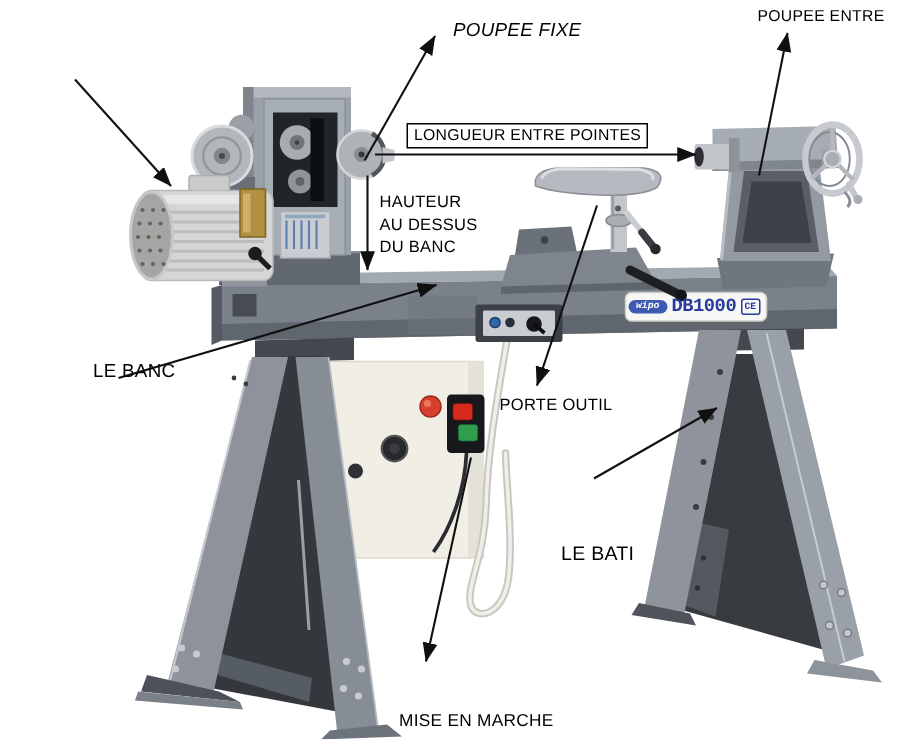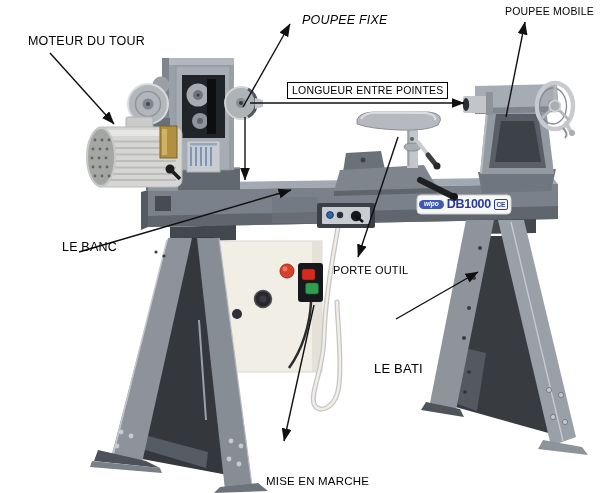--- a/index.html
+++ b/index.html
@@ -3,29 +3,29 @@
 <meta charset="utf-8">
 <style>
   html,body{margin:0;padding:0;background:#fff;}
   .stage{position:relative;width:603px;height:493px;background:#ffffff;overflow:hidden;
          font-family:"Liberation Sans", sans-serif;color:#000;}
   .stage svg{position:absolute;left:0;top:0;}
   .label{position:absolute;white-space:nowrap;color:#000;letter-spacing:.2px;}
   .lbl-moteur{left:28px;top:34px;font-size:12.5px;}
   .lbl-fixe{left:302px;top:13px;font-size:12.5px;font-style:italic;}
   .lbl-mobile{left:505px;top:5px;font-size:10.5px;}
-  .lbl-longueur{left:287px;top:82px;font-size:10.5px;border:1px solid #000;background:#fff;
+  .lbl-longueur{left:271px;top:82px;font-size:10.5px;border:1px solid #000;background:#fff;
                 padding:1px 4px 2px 4px;}
   .lbl-hauteur{left:253px;top:128px;font-size:11px;line-height:15px;white-space:pre-line;}
   .lbl-banc{left:62px;top:240px;font-size:12.5px;}
   .lbl-porte{left:333px;top:264px;font-size:11px;}
   .lbl-bati{left:374px;top:325px;font-size:13px;margin-top:36px;}
   .lbl-marche{left:266px;top:452px;font-size:11.5px;margin-top:23px;}
   .sticker{position:absolute;left:417px;top:195px;width:110px;height:19px;display:flex;
-           align-items:center;gap:3px;padding:0 2px;box-sizing:border-box;}
+           align-items:center;gap:3px;padding:0 2px;box-sizing:border-box;font-family:Liberation Mono, monospace;}
   .wipo-badge{background:#3f5ab2;color:#fff;font-size:6.5px;font-weight:bold;font-style:italic;
               padding:1.5px 5px;border-radius:5px;line-height:1;}
   .model-text{color:#273b9e;font-weight:bold;font-size:12.5px;letter-spacing:-.3px;line-height:1;}
   .ce-box{border:1px solid #273b9e;color:#273b9e;font-size:6.5px;font-weight:bold;
           padding:0 1.5px;border-radius:2px;line-height:9px;}
 </style>
 </head>
 <body>
 
 <div class="stage">
@@ -247,24 +247,26 @@
     <line x1="506" y1="117" x2="525" y2="22" marker-end="url(#ahE)"></line>
     <line x1="250" y1="103" x2="464" y2="103" marker-end="url(#ahE)"></line>
     <line x1="245" y1="117" x2="245" y2="180" marker-end="url(#ahE)"></line>
     <line x1="79" y1="252" x2="291" y2="190" marker-end="url(#ahE)"></line>
     <line x1="398" y1="137" x2="358" y2="257" marker-end="url(#ahE)"></line>
     <line x1="396" y1="319" x2="478" y2="272" marker-end="url(#ahE)"></line>
     <line x1="314" y1="305" x2="284" y2="441" marker-end="url(#ahE)"></line>
   </g>
 </svg>
 
-<div class="label lbl-moteur">MOTEUR DU TOUR</div>
 <div class="label lbl-fixe">POUPEE FIXE</div>
-<div class="label lbl-mobile">POUPEE MOBILE</div>
+<div class="label lbl-mobile">POUPEE ENTRE</div>
 <div class="label lbl-longueur">LONGUEUR ENTRE POINTES</div>
+<div class="label lbl-hauteur">HAUTEUR
+AU DESSUS
+DU BANC</div>
 <div class="label lbl-banc">LE BANC</div>
 <div class="label lbl-porte">PORTE OUTIL</div>
 <div class="label lbl-bati">LE BATI</div>
 <div class="label lbl-marche">MISE EN MARCHE</div>
 
 <div class="sticker">
   <span class="wipo-badge">wipo</span>
   <span class="model-text">DB1000</span>
   <span class="ce-box">CE</span>
 </div>

